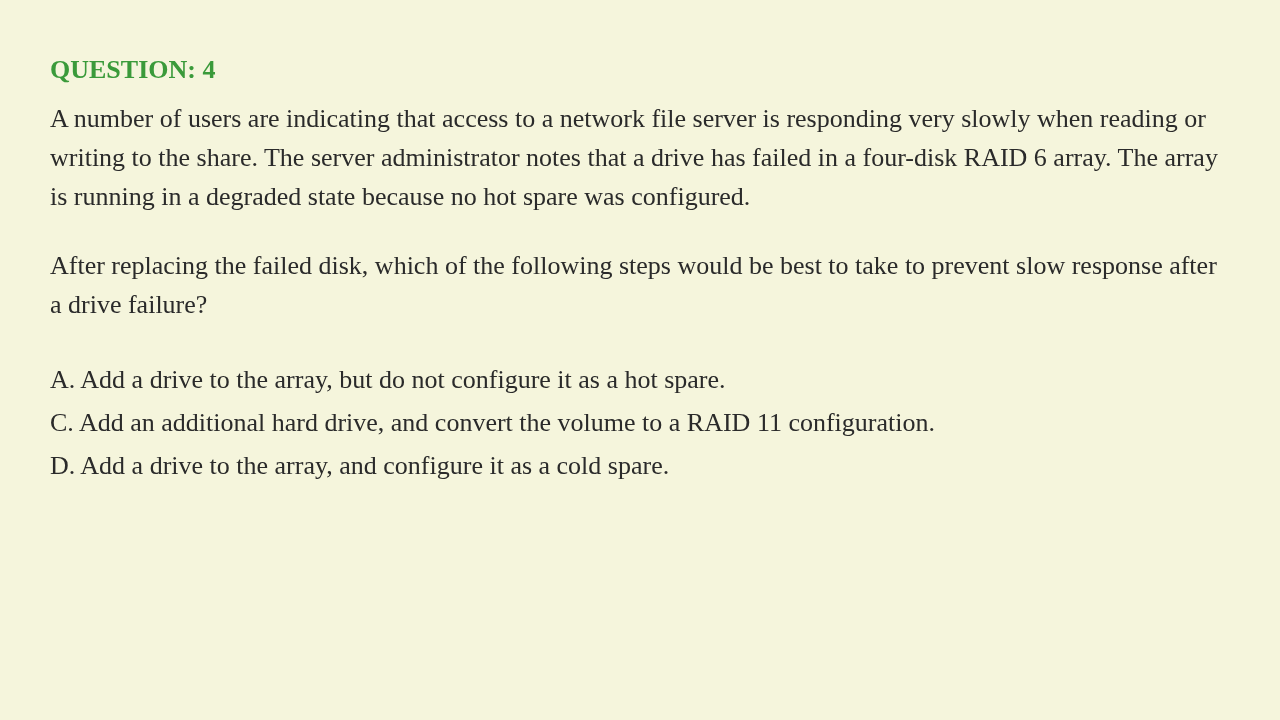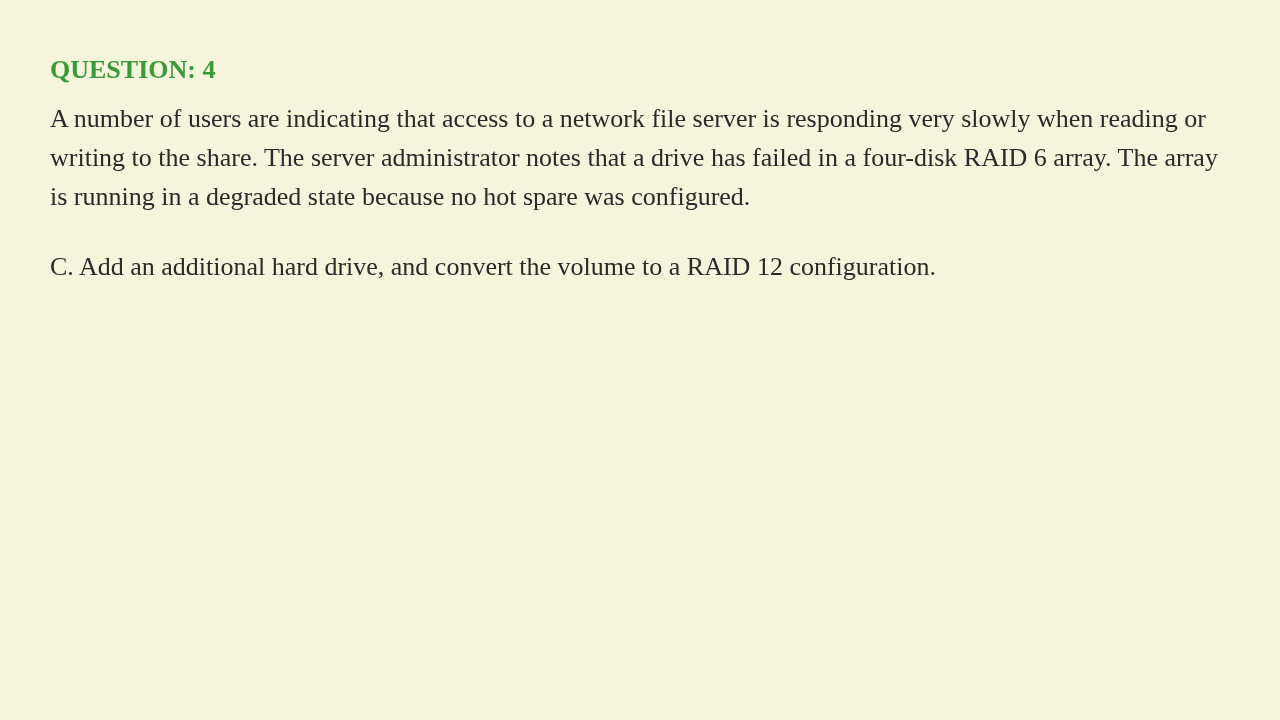--- a/index.html
+++ b/index.html
@@ -65,20 +65,23 @@
 
   <div class="question-header">
     <span>QUESTION:</span>
     <span>4</span>
   </div>
 
   <div class="question-body">
 
     <p class="question-paragraph">A number of users are indicating that access to a network file server is responding very slowly when reading or writing to the share. The server administrator notes that a drive has failed in a four-disk RAID 6 array. The array is running in a degraded state because no hot spare was configured.</p>
 
+    <p class="question-prompt">After replacing the failed disk, which of the following steps would be best to take to prevent slow response after a drive failure?</p>
 
     <div class="answer-options">
-      <span class="answer-option">C. Add an additional hard drive, and convert the volume to a RAID 12 configuration.</span>
+      <span class="answer-option">A. Add a drive to the array, but do not configure it as a hot spare.</span>
+      <span class="answer-option">C. Add an additional hard drive, and convert the volume to a RAID 11 configuration.</span>
+      <span class="answer-option">D. Add a drive to the array, and configure it as a cold spare.</span>
     </div>
 
   </div>
 
 </div>
 
 </body></html>

